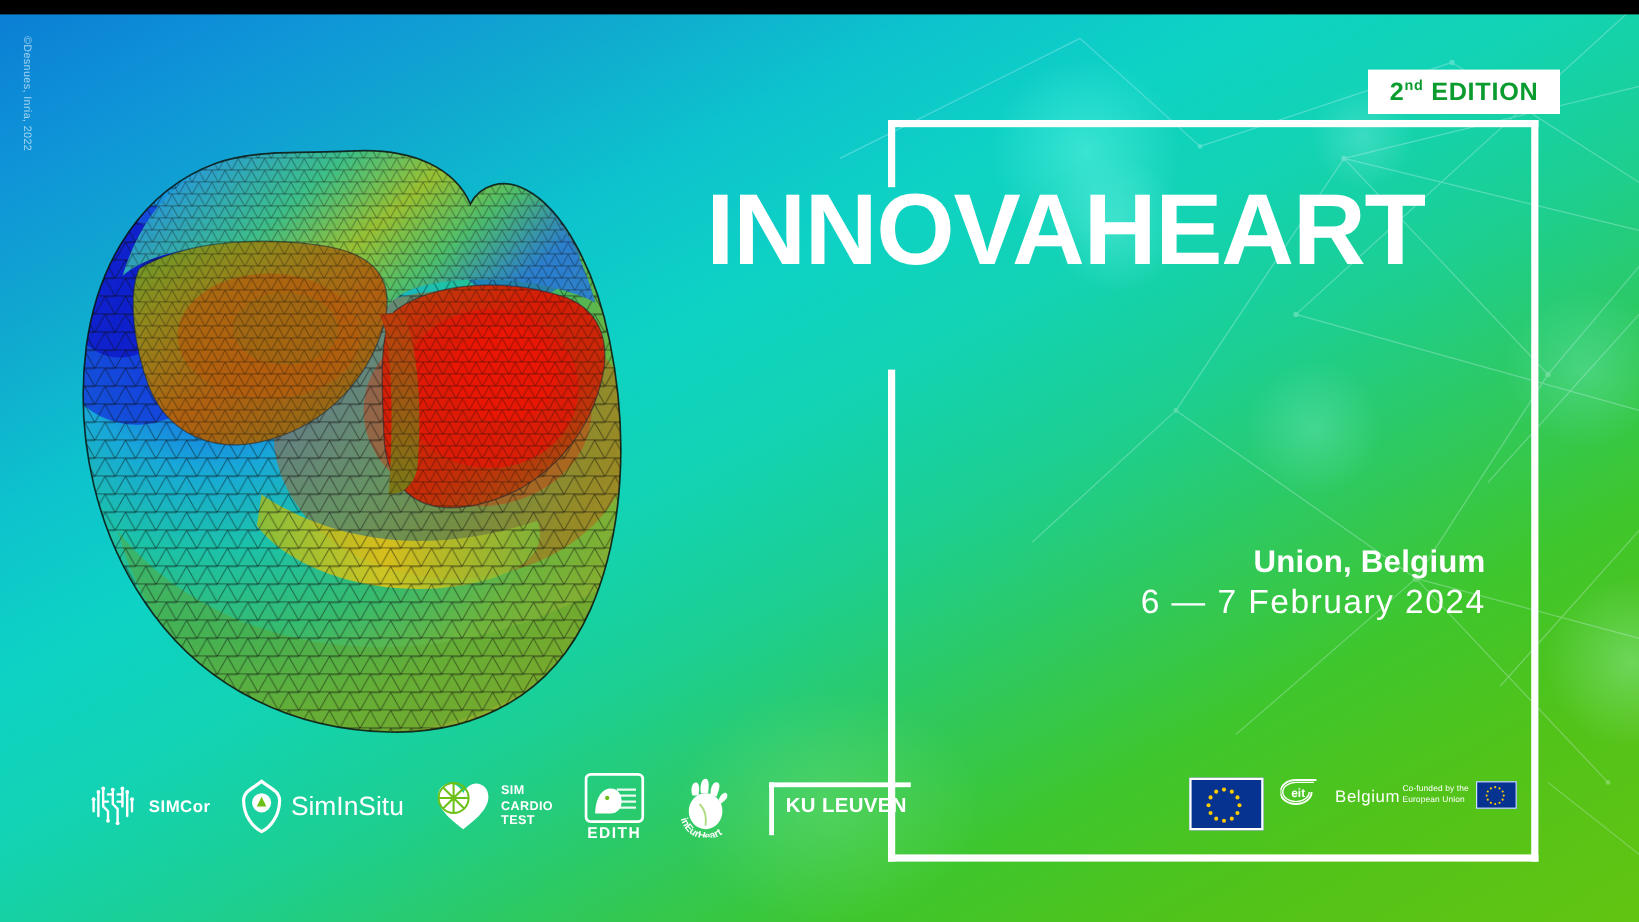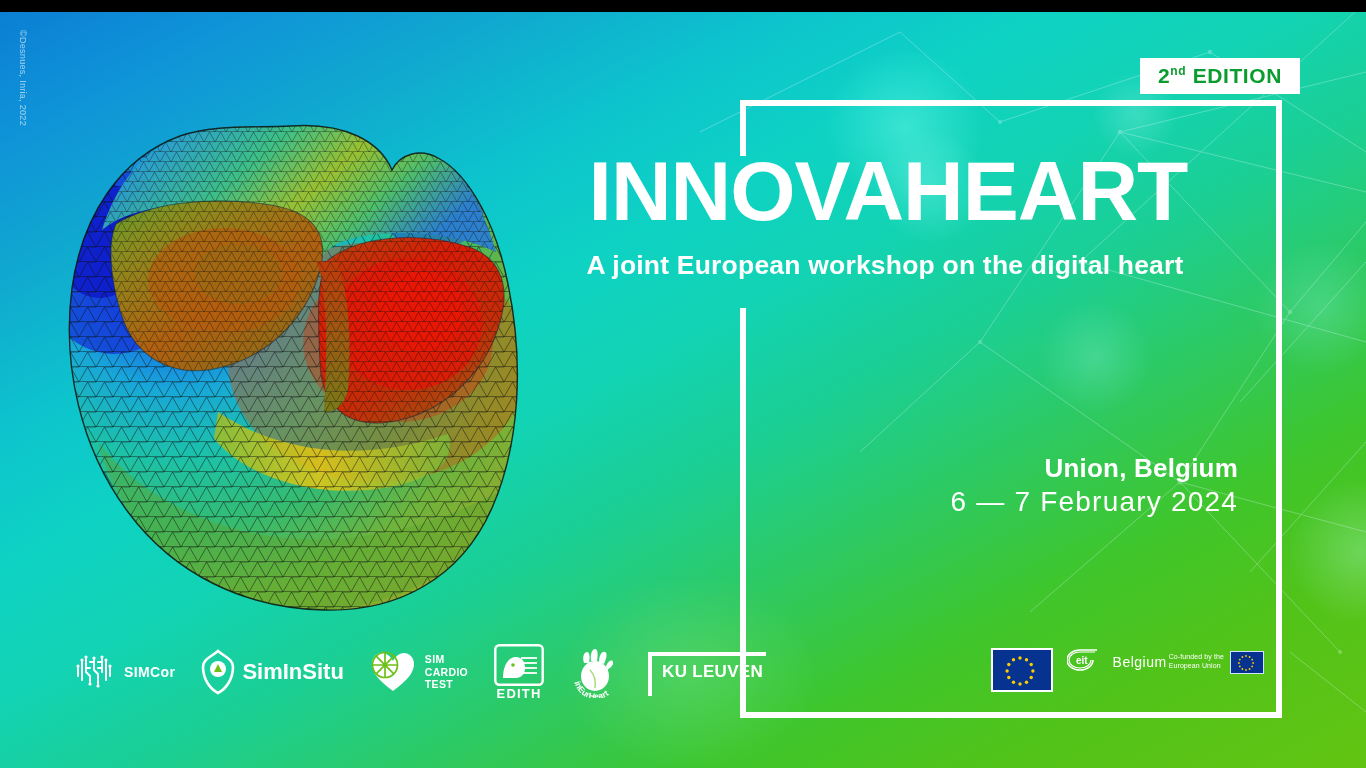--- a/index.html
+++ b/index.html
@@ -153,21 +153,21 @@
     align-items: center;
     gap: 26px;
   }
   .logo { display: flex; align-items: center; gap: 7px; color: #fff; }
   .logo svg { display: block; }
   .logo-text { color:#fff; font-weight: bold; }
 
   .simcor { flex-direction: row; gap: 8px; }
   .simcor .logo-text { font-size: 14px; letter-spacing: .4px; }
 
-  .siminsitu .logo-text { font-size: 22px; font-weight: bold; letter-spacing: 0; }
+  .siminsitu .logo-text { font-size: 22px; font-weight: normal; letter-spacing: 0; }
 
   .simcardio { gap: 9px; }
   .simcardio .logo-text {
     font-size: 10.5px; line-height: 1.18; letter-spacing: .3px;
   }
 
   .edith { flex-direction: column; gap: 0px; }
   .edith .logo-text { font-size: 13px; letter-spacing: 1.2px; }
 
   .kuleuven {
@@ -397,21 +397,20 @@
 
   <div class="frame-seg" style="left:740px; top:88px; width:6px; height:56px;"></div>
 
   <div class="frame-seg" style="left:740px; top:296px; width:6px; height:410px;"></div>
 
   <div class="badge">
     <span>2</span><sup>nd</sup>&nbsp;<span>EDITION</span>
   </div>
 
   <div class="title">INNOVAHEART</div>
-  <div class="subtitle">A joint European workshop on the digital heart</div>
 
   <div class="place">Union, Belgium</div>
   <div class="dates">6 — 7 February 2024</div>
 
   <div class="logos">
 
     <div class="logo simcor">
       <span>
         <svg width="42" height="36" viewBox="0 0 42 36">
           <g stroke="#fff" stroke-width="2" fill="none" stroke-linecap="round">

